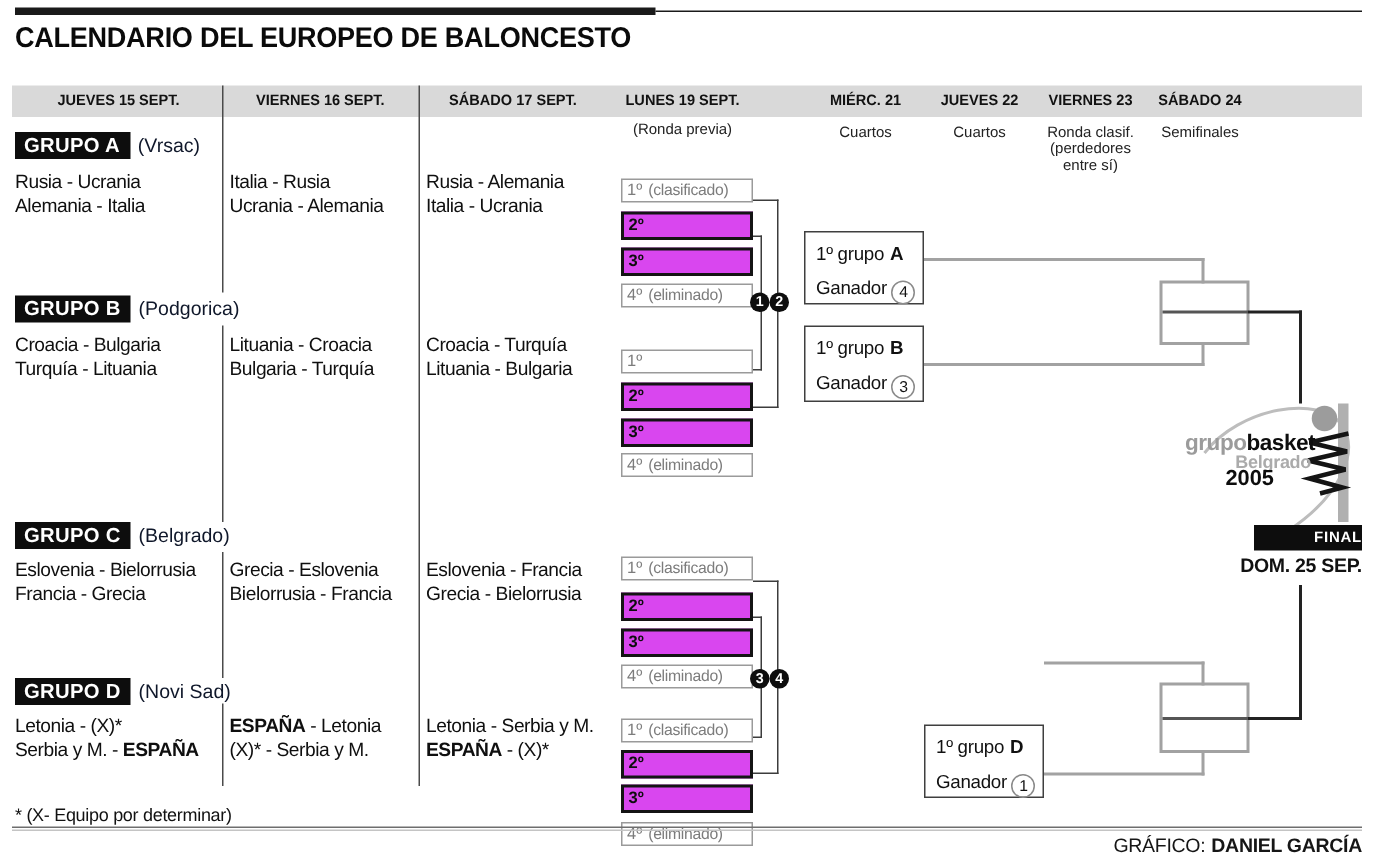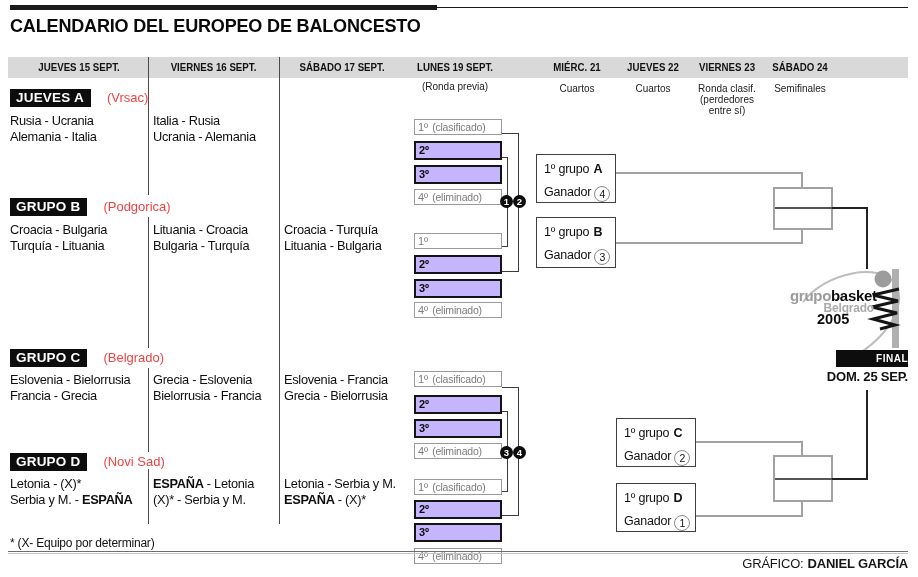--- a/index.html
+++ b/index.html
@@ -9,25 +9,25 @@
   .nowrap{white-space:nowrap;}
   .title{font-size:19px;font-weight:bold;letter-spacing:-0.2px;transform:scaleX(0.95);
          transform-origin:left center;white-space:nowrap;color:#0a0a0a;}
   .band{background:#d9d9d9;}
   .hcell{font-size:10px;font-weight:bold;text-align:center;line-height:21px;color:#111;
          transform:scaleX(0.97);transform-origin:center;white-space:nowrap;}
   .hsub{font-size:10px;text-align:center;color:#222;line-height:11px;white-space:nowrap;}
   .sep{width:1px;background:#4a4a4a;}
   .gname{display:inline-block;background:#0d0d0d;color:#fff;font-weight:bold;font-size:13.5px;
          padding:1px 7px 2px 6px;letter-spacing:0.2px;}
-  .gvenue{font-size:13px;margin-left:16px;color:#ef4444;}
+  .gvenue{font-size:13px;margin-left:5px;color:#0f172a;}
   .mcol{font-size:12.8px;line-height:16px;letter-spacing:-0.3px;white-space:nowrap;color:#0f0f0f;}
   .b{font-weight:bold;}
   .pbox{box-sizing:border-box;width:88px;font-size:11px;white-space:nowrap;overflow:hidden;margin-top:16px;}
-  .pbox.hi{background:#c4b5fd;border:2px solid #141414;height:19px;line-height:15px;
+  .pbox.hi{background:#d946ef;border:2px solid #141414;height:19px;line-height:15px;
            font-weight:bold;color:#0d0d0d;padding-left:3px;}
   .pbox.lo{background:#fff;border:1px solid #9a9a9a;height:16px;line-height:14px;
            color:#7c7c7c;padding-left:3px;}
   .pbox .note{margin-left:4px;font-size:10.5px;letter-spacing:-0.2px;}
   .cline{background:#3c3c3c;}
   .badge{width:13px;height:13px;border-radius:50%;background:#0d0d0d;color:#fff;
          font-size:9.5px;font-weight:bold;text-align:center;line-height:13px;}
   .qbox{box-sizing:border-box;width:80px;border:1px solid #3f3f3f;background:#fff;
         font-size:12.5px;letter-spacing:-0.2px;padding:4px 0 0 7px;white-space:nowrap;}
   .qbox .row{height:23px;line-height:20px;}
@@ -79,29 +79,33 @@
   <div class="abs hsub" style="left:688px;top:105px;width:78px;">entre sí)</div>
   <div class="abs hsub" style="left:760px;top:83px;width:80px;">Semifinales</div>
 
   <div class="abs sep" style="left:148px;top:57px;height:138px;"></div>
   <div class="abs sep" style="left:148px;top:217px;height:131px;"></div>
   <div class="abs sep" style="left:148px;top:368px;height:84px;"></div>
   <div class="abs sep" style="left:148px;top:469px;height:55px;"></div>
   <div class="abs sep" style="left:279px;top:57px;height:467px;"></div>
 
   <div class="abs nowrap" style="left:10px;top:88px;">
-    <span class="gname">JUEVES A</span><span class="gvenue">(Vrsac)</span>
+    <span class="gname">GRUPO A</span><span class="gvenue">(Vrsac)</span>
   </div>
   <div class="abs mcol" style="left:10px;top:113px;">
     <div>Rusia - Ucrania</div>
     <div>Alemania - Italia</div>
   </div>
   <div class="abs mcol" style="left:153px;top:113px;">
     <div>Italia - Rusia</div>
     <div>Ucrania - Alemania</div>
+  </div>
+  <div class="abs mcol" style="left:284px;top:113px;">
+    <div>Rusia - Alemania</div>
+    <div>Italia - Ucrania</div>
   </div>
 
   <div class="abs nowrap" style="left:10px;top:197px;">
     <span class="gname">GRUPO B</span><span class="gvenue">(Podgorica)</span>
   </div>
   <div class="abs mcol" style="left:10px;top:222px;">
     <div>Croacia - Bulgaria</div>
     <div>Turquía - Lituania</div>
   </div>
   <div class="abs mcol" style="left:153px;top:222px;">
@@ -184,24 +188,20 @@
   <div class="abs badge" style="left:513px;top:446px;">4</div>
 
   <div class="abs qbox" style="left:536px;top:154px;height:49px;">
     <div class="row"><span>1º grupo</span><span class="b" style="margin-left:4px;">A</span></div>
     <div class="row"><span>Ganador</span><span class="qcircle">4</span></div>
   </div>
   <div class="abs qbox" style="left:536px;top:217px;height:51px;">
     <div class="row"><span>1º grupo</span><span class="b" style="margin-left:4px;">B</span></div>
     <div class="row"><span>Ganador</span><span class="qcircle">3</span></div>
   </div>
-  <div class="abs qbox" style="left:616px;top:418px;height:49px;">
-    <div class="row"><span>1º grupo</span><span class="b" style="margin-left:4px;">C</span></div>
-    <div class="row"><span>Ganador</span><span class="qcircle">2</span></div>
-  </div>
   <div class="abs qbox" style="left:616px;top:483px;height:49px;">
     <div class="row"><span>1º grupo</span><span class="b" style="margin-left:4px;">D</span></div>
     <div class="row"><span>Ganador</span><span class="qcircle">1</span></div>
   </div>
 
   <div class="abs gray2" style="left:616px;top:172px;width:187px;height:2px;"></div>
   <div class="abs gray2" style="left:801px;top:172px;width:2px;height:17px;"></div>
   <div class="abs gray2" style="left:616px;top:242px;width:187px;height:2px;"></div>
   <div class="abs gray2" style="left:801px;top:229px;width:2px;height:15px;"></div>
   <div class="abs semirect" style="left:773px;top:187px;width:60px;height:43px;"></div>

